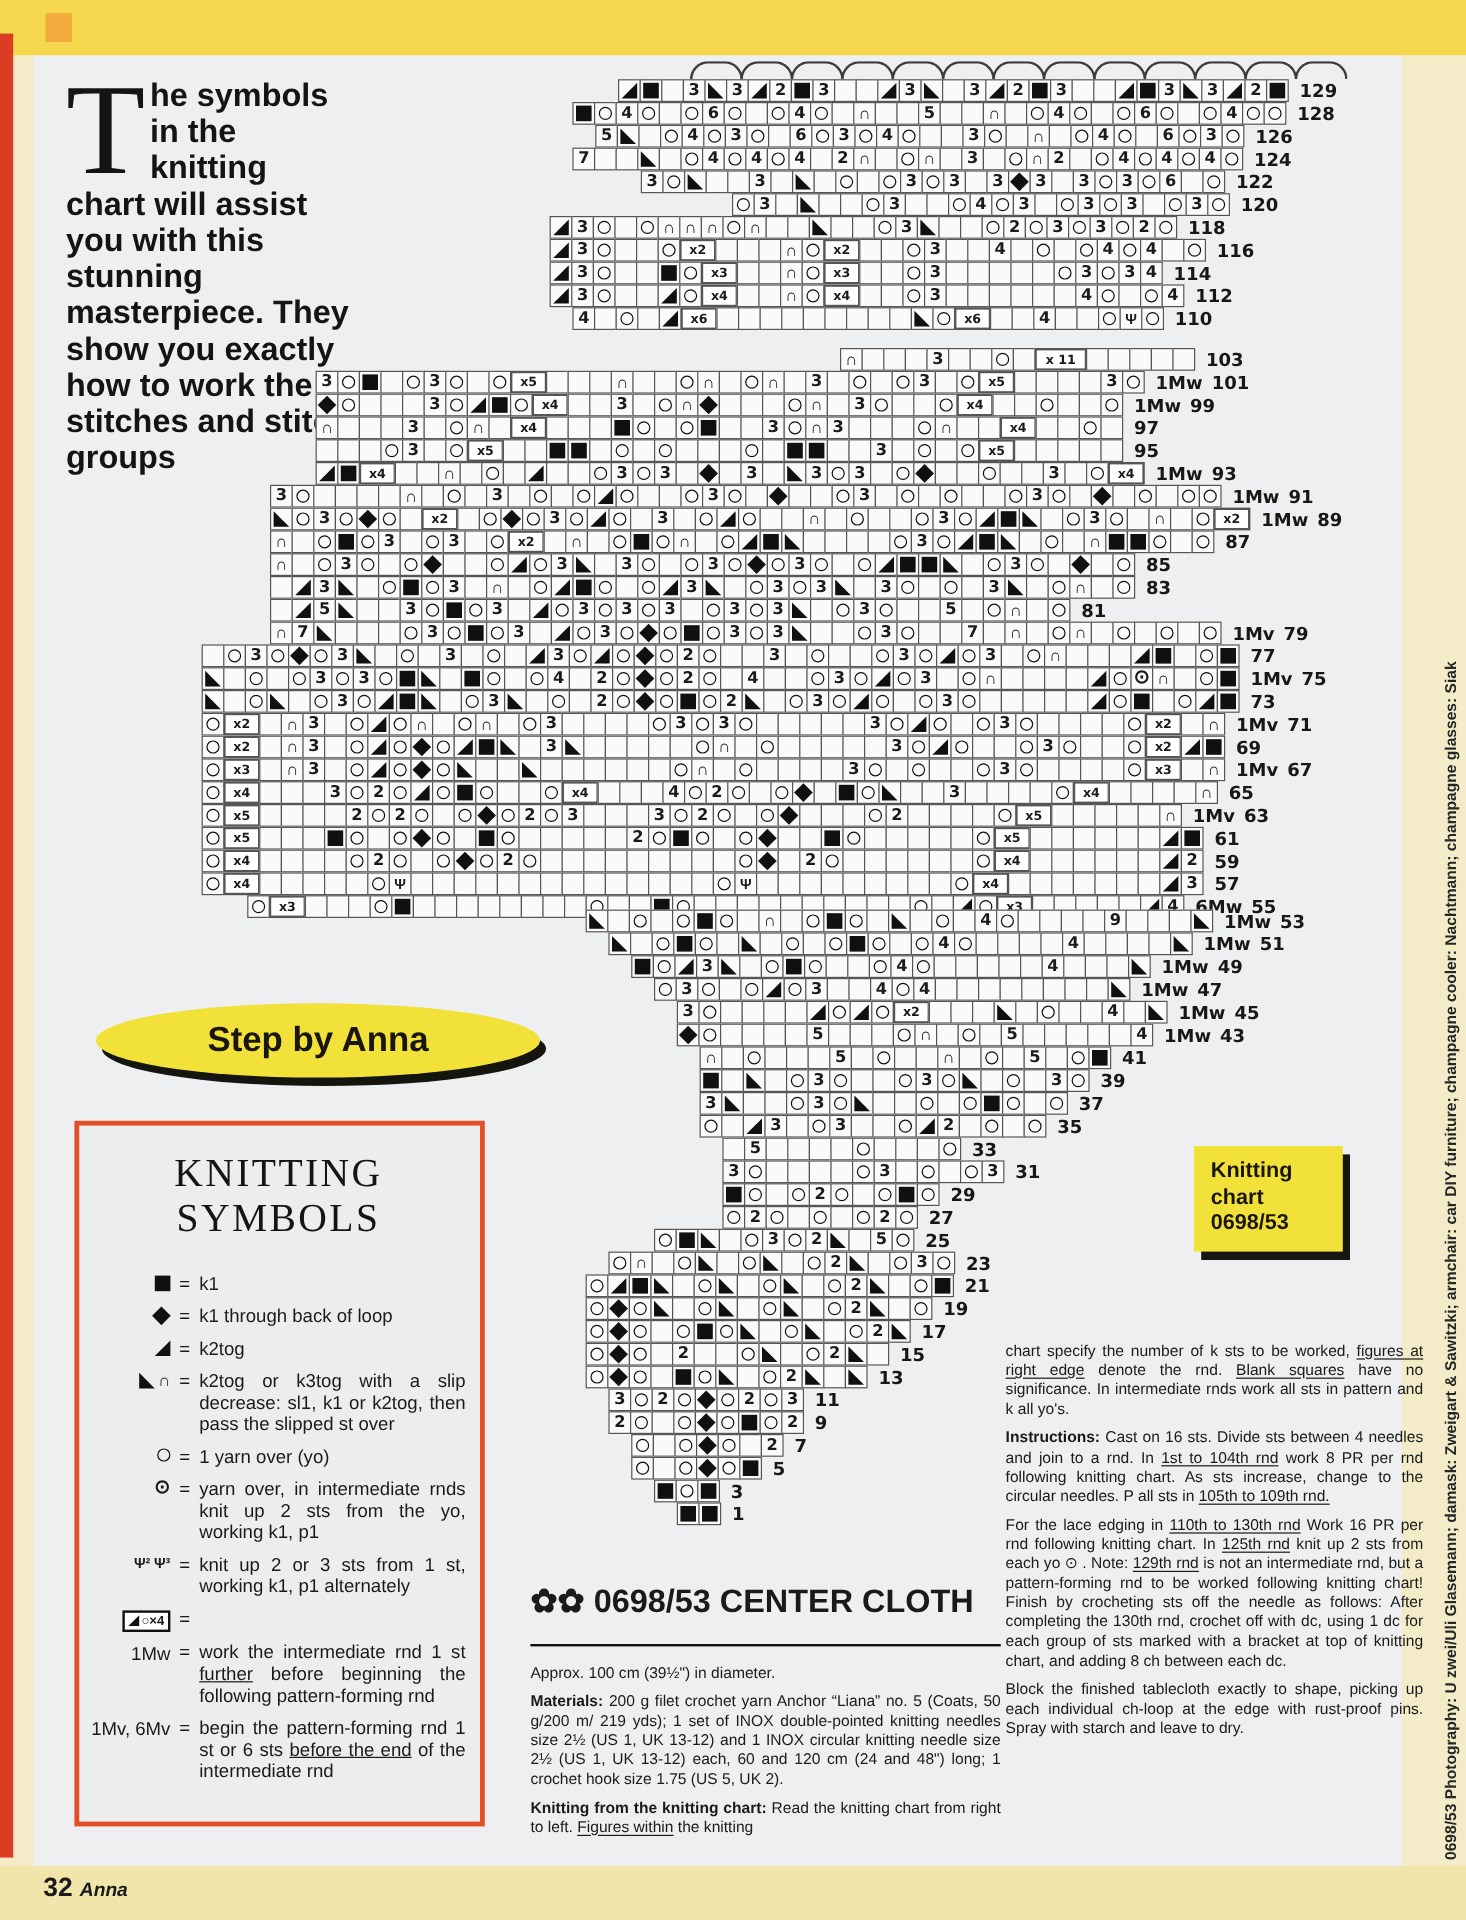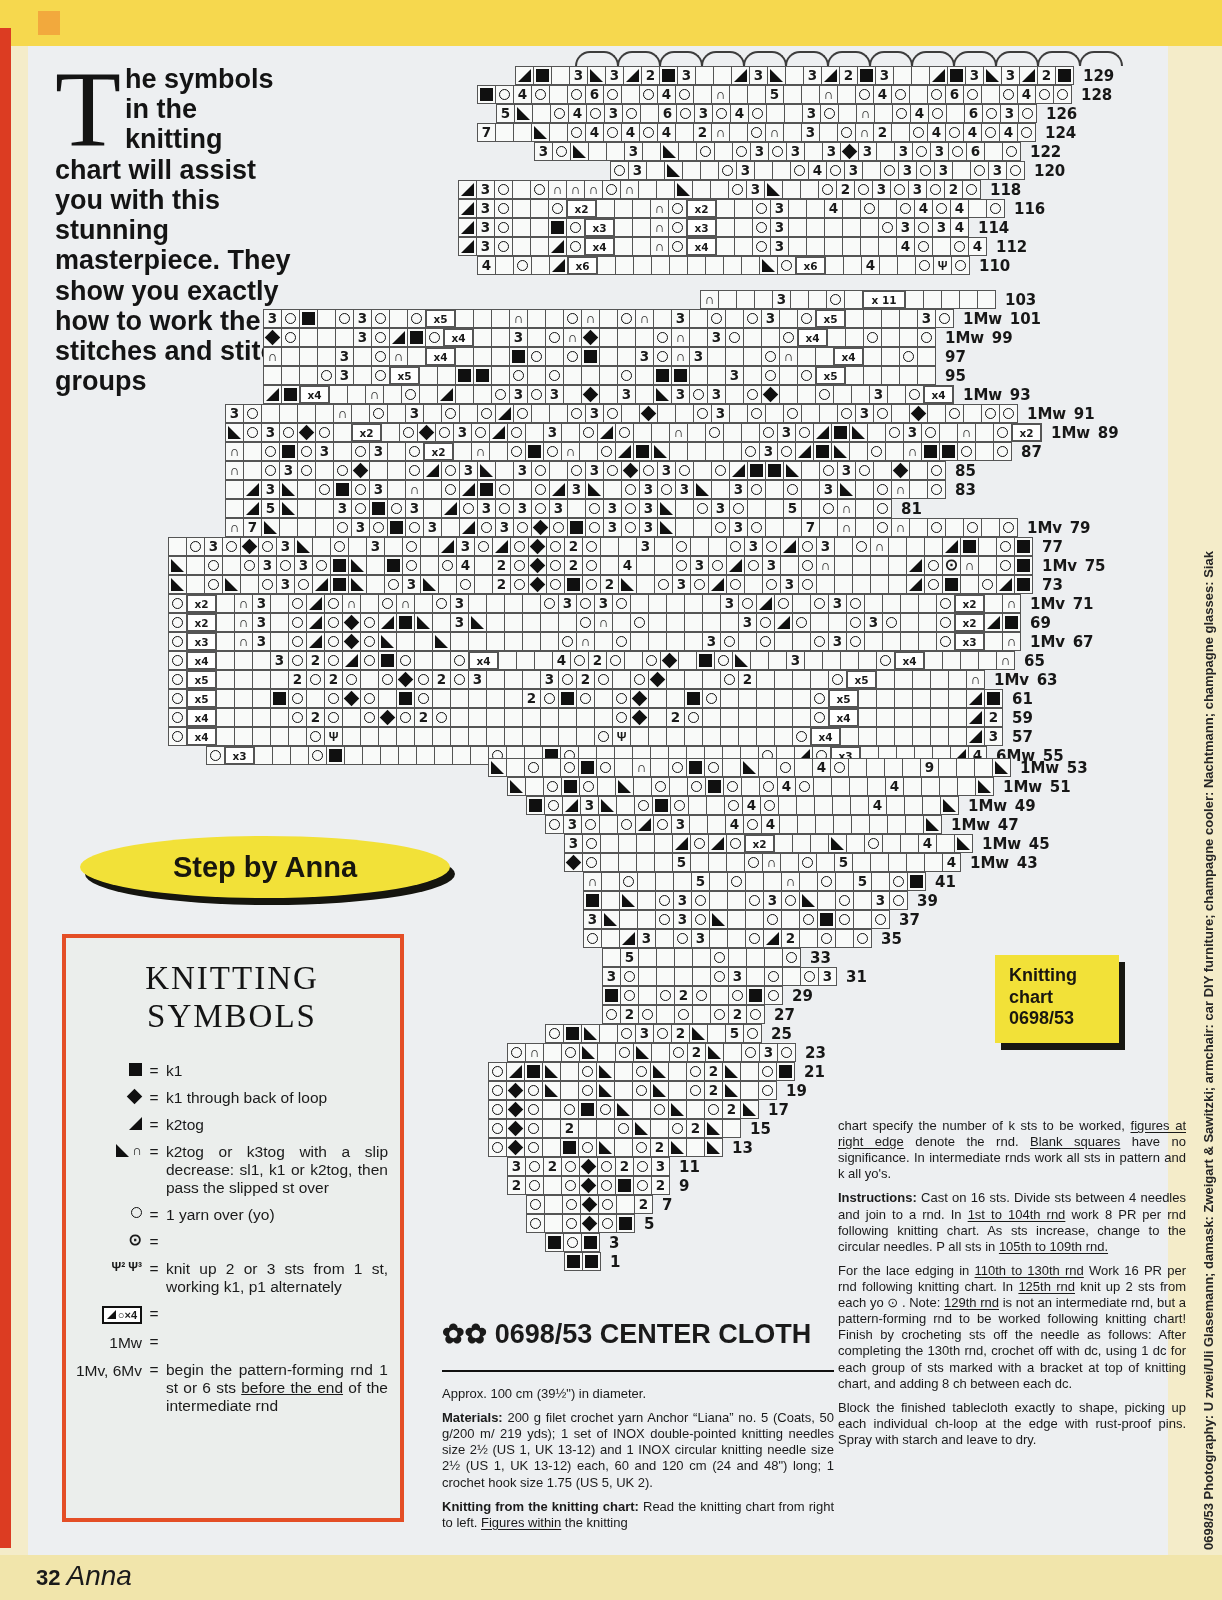--- a/index.html
+++ b/index.html
@@ -7,21 +7,21 @@
        background:#f4ecc9;font-family:"Liberation Sans",sans-serif;color:#1a1a1a;}
   .paper{position:absolute;left:28px;top:46px;width:1140px;height:1509px;background:#edeff1;}
   .topbar{position:absolute;left:0;top:0;width:1222px;height:46px;background:#f6d84e;}
   .topbar .bullet{position:absolute;left:38px;top:11px;width:22px;height:24px;background:#f2a93d;}
   .topbar h1{position:absolute;left:72px;top:4px;margin:0;font-size:31px;font-weight:800;
              letter-spacing:1px;color:#221f18;}
   .red-strip{position:absolute;left:0;top:28px;width:11px;height:1520px;background:#dc3c22;}
   .footband{position:absolute;left:0;top:1555px;width:1222px;height:45px;background:#f1e5ab;}
   .rightband{position:absolute;left:1170px;top:46px;width:52px;height:1509px;background:#f4ecc9;}
   .pagenum{position:absolute;left:36px;top:1560px;font-size:22px;font-weight:700;}
-  .magname{font-style:italic;font-weight:400;font-size:28px;margin-left:6px;}
+  .magname{font-style:italic;font-weight:700;font-size:16px;margin-left:6px;}
   .vcredit{position:absolute;right:6px;top:430px;height:1120px;writing-mode:vertical-rl;
            transform:rotate(180deg);font-size:13px;font-weight:700;color:#262626;white-space:nowrap;}
 
   
   .intro{position:absolute;left:55px;top:64px;width:240px;font-size:27px;font-weight:700;
          line-height:1.12;color:#141414;}
   .dropcap{float:left;font-family:"Liberation Serif",serif;font-weight:400;font-size:108px;
            line-height:0.72;margin:6px 4px 0 0;}
 
   
@@ -140,20 +140,21 @@
           <span class="g-ci"></span>
         </div>
         <div class="eq">=</div>
         <div><span>1 yarn over (yo)</span></div>
       </div>
       <div class="litem">
         <div class="sym">
           <span class="g-dot">⊙</span>
         </div>
         <div class="eq">=</div>
+        <div><span>yarn over, in intermediate rnds knit up 2 sts from the yo, working k1, p1</span></div>
       </div>
       <div class="litem">
         <div class="sym">
           <span class="g-fork">Ψ²</span>
           <span class="g-fork">Ψ³</span>
         </div>
         <div class="eq">=</div>
         <div><span>knit up 2 or 3 sts from 1 st, working k1, p1 alternately</span></div>
       </div>
       <div class="litem">
@@ -163,20 +164,21 @@
             <span class="btxt">○×4</span>
           </span>
         </div>
         <div class="eq">=</div>
       </div>
       <div class="litem">
         <div class="sym">
           <span class="symlabel">1Mw</span>
         </div>
         <div class="eq">=</div>
+        <div><span>work the intermediate rnd 1 st </span><span style="text-decoration: underline;">further</span><span> before beginning the following pattern-forming rnd</span></div>
       </div>
       <div class="litem">
         <div class="sym">
           <span class="symlabel">1Mv, 6Mv</span>
         </div>
         <div class="eq">=</div>
         <div><span>begin the pattern-forming rnd 1 st or 6 sts </span><span style="text-decoration: underline;">before the end</span><span> of the intermediate rnd</span></div>
       </div>
     </div>
 </div>

